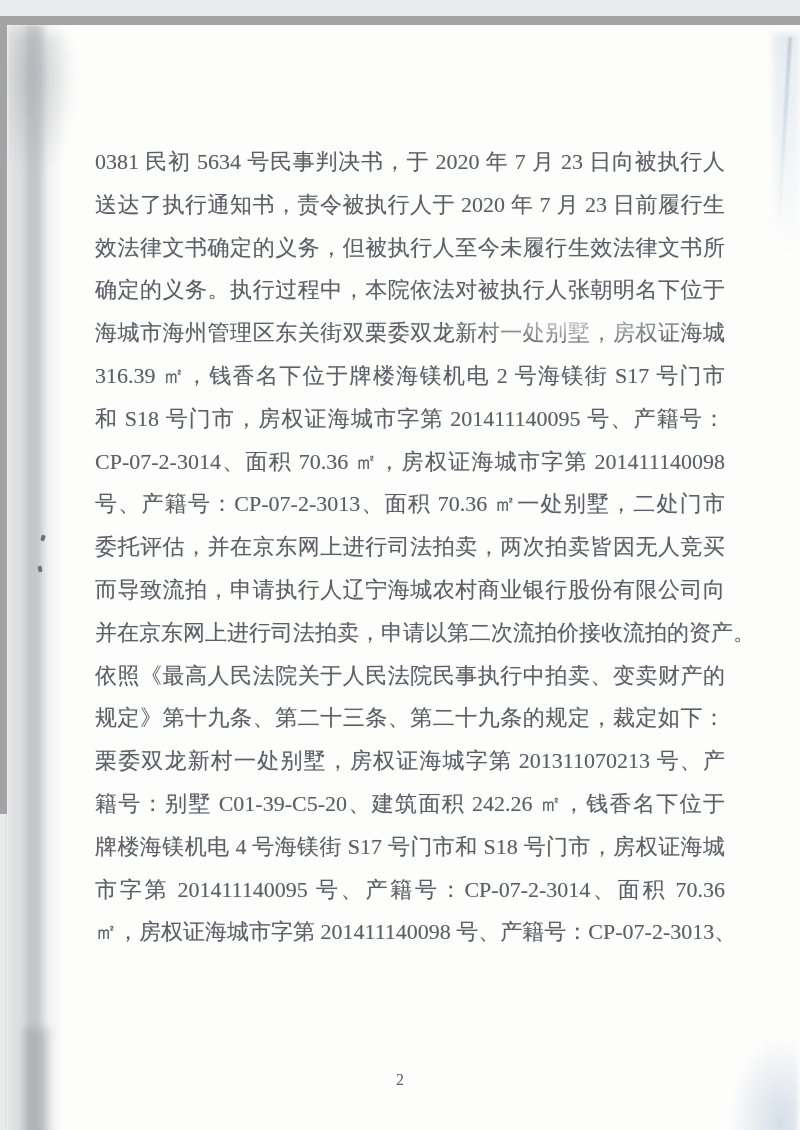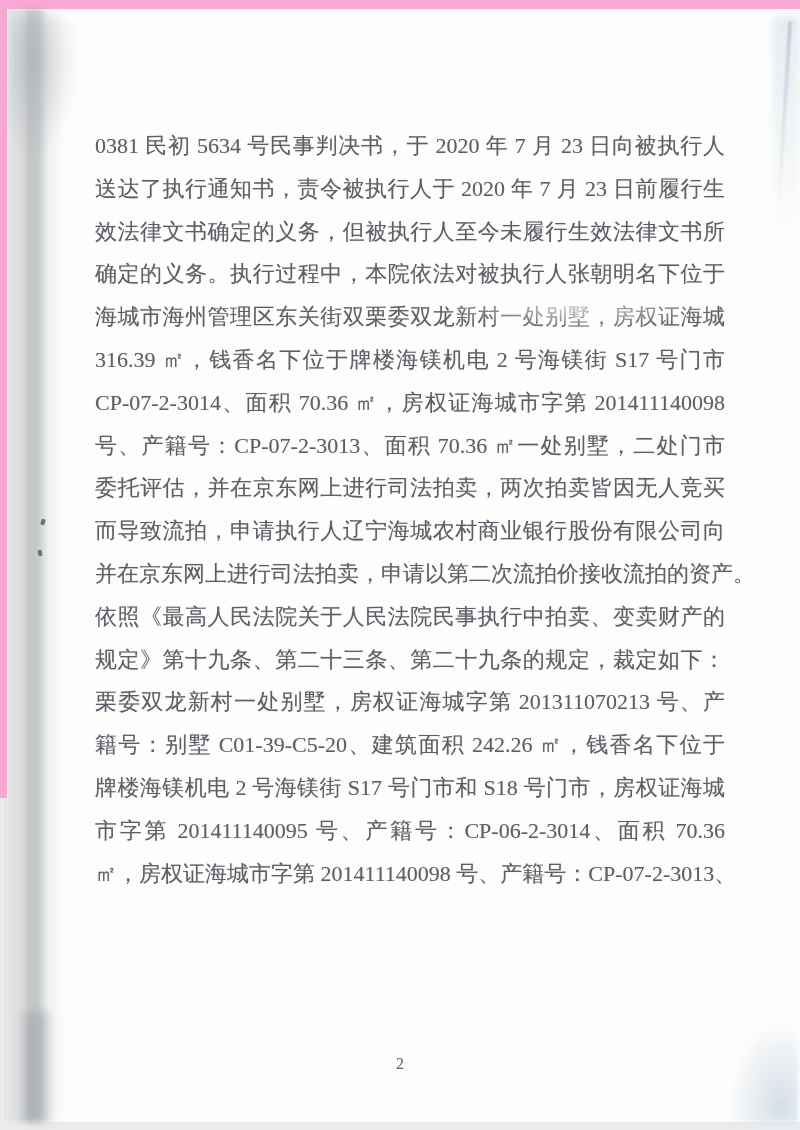--- a/index.html
+++ b/index.html
@@ -2,21 +2,21 @@
 <html><head>
 <meta charset="utf-8">
 <style>
   html, body { margin: 0; padding: 0; }
   body {
     width: 800px; height: 1130px;
     background: #e9ebec;
     font-family: "Liberation Serif", "DejaVu Serif", serif;
     overflow: hidden;
   }
-  .scene { position: relative; width: 800px; height: 798px; background: #f9a8d4; }
+  .scene { position: relative; width: 800px; height: 798px; background: #a3a3a3; margin-top: 16px; }
 
   .paper {
     position: absolute; left: 7px; top: 9px; width: 793px; height: 1113px;
     background: #fdfdfc;
   }
 
   
   .left-shade {
     position: absolute; left: 0; top: 0; bottom: 0; width: 58px;
     background: linear-gradient(to right,
@@ -113,31 +113,32 @@
     <div class="speck speck-1"></div>
     <div class="speck speck-2"></div>
 
     <div class="textblock">
       <div class="line">0381 民初 5634 号民事判决书，于 2020 年 7 月 23 日向被执行人</div>
       <div class="line">送达了执行通知书，责令被执行人于 2020 年 7 月 23 日前履行生</div>
       <div class="line">效法律文书确定的义务，但被执行人至今未履行生效法律文书所</div>
       <div class="line">确定的义务。执行过程中，本院依法对被执行人张朝明名下位于</div>
       <div class="line">海城市海州管理区东关街双栗委双龙新村一处别墅，房权证海城</div>
       <div class="line">316.39 ㎡，钱香名下位于牌楼海镁机电 2 号海镁街 S17 号门市</div>
+      <div class="line">和 S18 号门市，房权证海城市字第 201411140095 号、产籍号：</div>
       <div class="line">CP-07-2-3014、面积 70.36 ㎡，房权证海城市字第 201411140098</div>
       <div class="line">号、产籍号：CP-07-2-3013、面积 70.36 ㎡一处别墅，二处门市</div>
       <div class="line">委托评估，并在京东网上进行司法拍卖，两次拍卖皆因无人竞买</div>
       <div class="line">而导致流拍，申请执行人辽宁海城农村商业银行股份有限公司向</div>
       <div class="line">并在京东网上进行司法拍卖，申请以第二次流拍价接收流拍的资产。</div>
       <div class="line">依照《最高人民法院关于人民法院民事执行中拍卖、变卖财产的</div>
       <div class="line">规定》第十九条、第二十三条、第二十九条的规定，裁定如下：</div>
       <div class="line">栗委双龙新村一处别墅，房权证海城字第 201311070213 号、产</div>
       <div class="line">籍号：别墅 C01-39-C5-20、建筑面积 242.26 ㎡，钱香名下位于</div>
-      <div class="line">牌楼海镁机电 2 号海镁街 S17 号门市和 S18 号门市，房权证海城</div>
-      <div class="line">市字第 201411140095 号、产籍号：CP-06-2-3014、面积 70.36</div>
+      <div class="line">牌楼海镁机电 4 号海镁街 S17 号门市和 S18 号门市，房权证海城</div>
+      <div class="line">市字第 201411140095 号、产籍号：CP-07-2-3014、面积 70.36</div>
       <div class="line">㎡，房权证海城市字第 201411140098 号、产籍号：CP-07-2-3013、</div>
     </div>
 
     <div class="page-number">2</div>
 
     <div class="fade-band"></div>
   </div>
 </div>
 
 </body></html>

